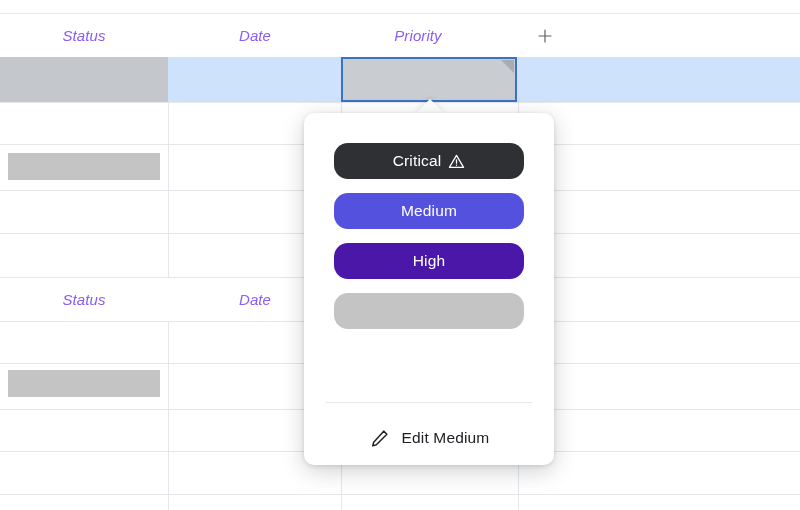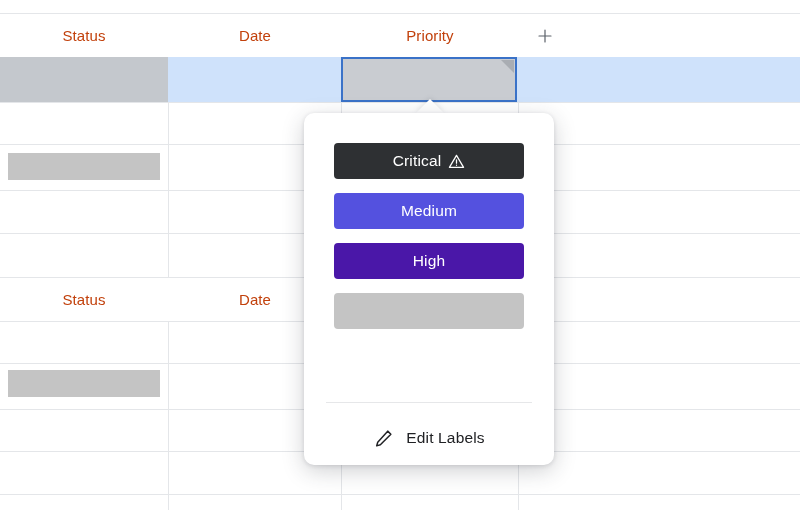--- a/index.html
+++ b/index.html
@@ -50,23 +50,24 @@
   }
 
   .col-head {
     position: absolute;
     top: 0;
     height: 100%;
     display: flex;
     align-items: center;
     justify-content: center;
     font-size: 15px;
-    color: #c2410c;
+    color: #8b5cf6;
     letter-spacing: .1px;
     user-select: none;
+    font-style: italic;
   }
 
   .col-head.add {
     justify-content: flex-start;
     padding-left: 17px;
   }
 
   .plus-icon {
     display: block;
     width: 18px;
@@ -155,21 +156,21 @@
   }
 
   .chip {
     position: relative;
     display: flex;
     align-items: center;
     justify-content: center;
     gap: 7px;
     height: 36px;
     margin: 0 30px 14px 30px;
-    border-radius: 4px;
+    border-radius: 14px;
     color: #ffffff;
     font-size: 15.5px;
     letter-spacing: .15px;
     user-select: none;
     cursor: pointer;
   }
 
   .chip.blank {
     margin-bottom: 0;
   }
@@ -249,21 +250,21 @@
   <div class="sel-row-left"></div>
   <div class="sel-row"></div>
 
   <div class="header-row" style="top:14px">
     <div class="col-head" style="left:0px; width:168px">
       <span>Status</span>
     </div>
     <div class="col-head" style="left:169px; width:172px">
       <span>Date</span>
     </div>
-    <div class="col-head" style="left:342px; width:176px">
+    <div class="col-head" style="left:330px; width:176px">
       <span>Priority</span>
     </div>
     <div class="col-head add" style="left:519px; width:281px">
       <svg class="plus-icon" viewBox="0 0 24 24" fill="none" stroke="currentColor" stroke-width="1.6" stroke-linecap="round">
         <path d="M12 4 L12 20 M4 12 L20 12"></path>
       </svg>
     </div>
   </div>
 
   <div class="header-row" style="top:278px">
@@ -311,18 +312,18 @@
       </div>
 
     </div>
 
     <div class="divider"></div>
 
     <div class="edit-row">
       <svg class="pencil-icon" viewBox="0 0 24 24" fill="none" stroke="currentColor" stroke-width="1.7" stroke-linecap="round" stroke-linejoin="round">
         <path d="M16.8 3.6 L20.4 7.2 L8.4 19.2 L4.2 20.4 L5.4 16.2 Z"></path>
       </svg>
-      <span class="edit-label">Edit Labels</span>
+      <span class="edit-label">Edit Medium</span>
     </div>
 
   </div>
 
 </div>
 
 </body></html>

